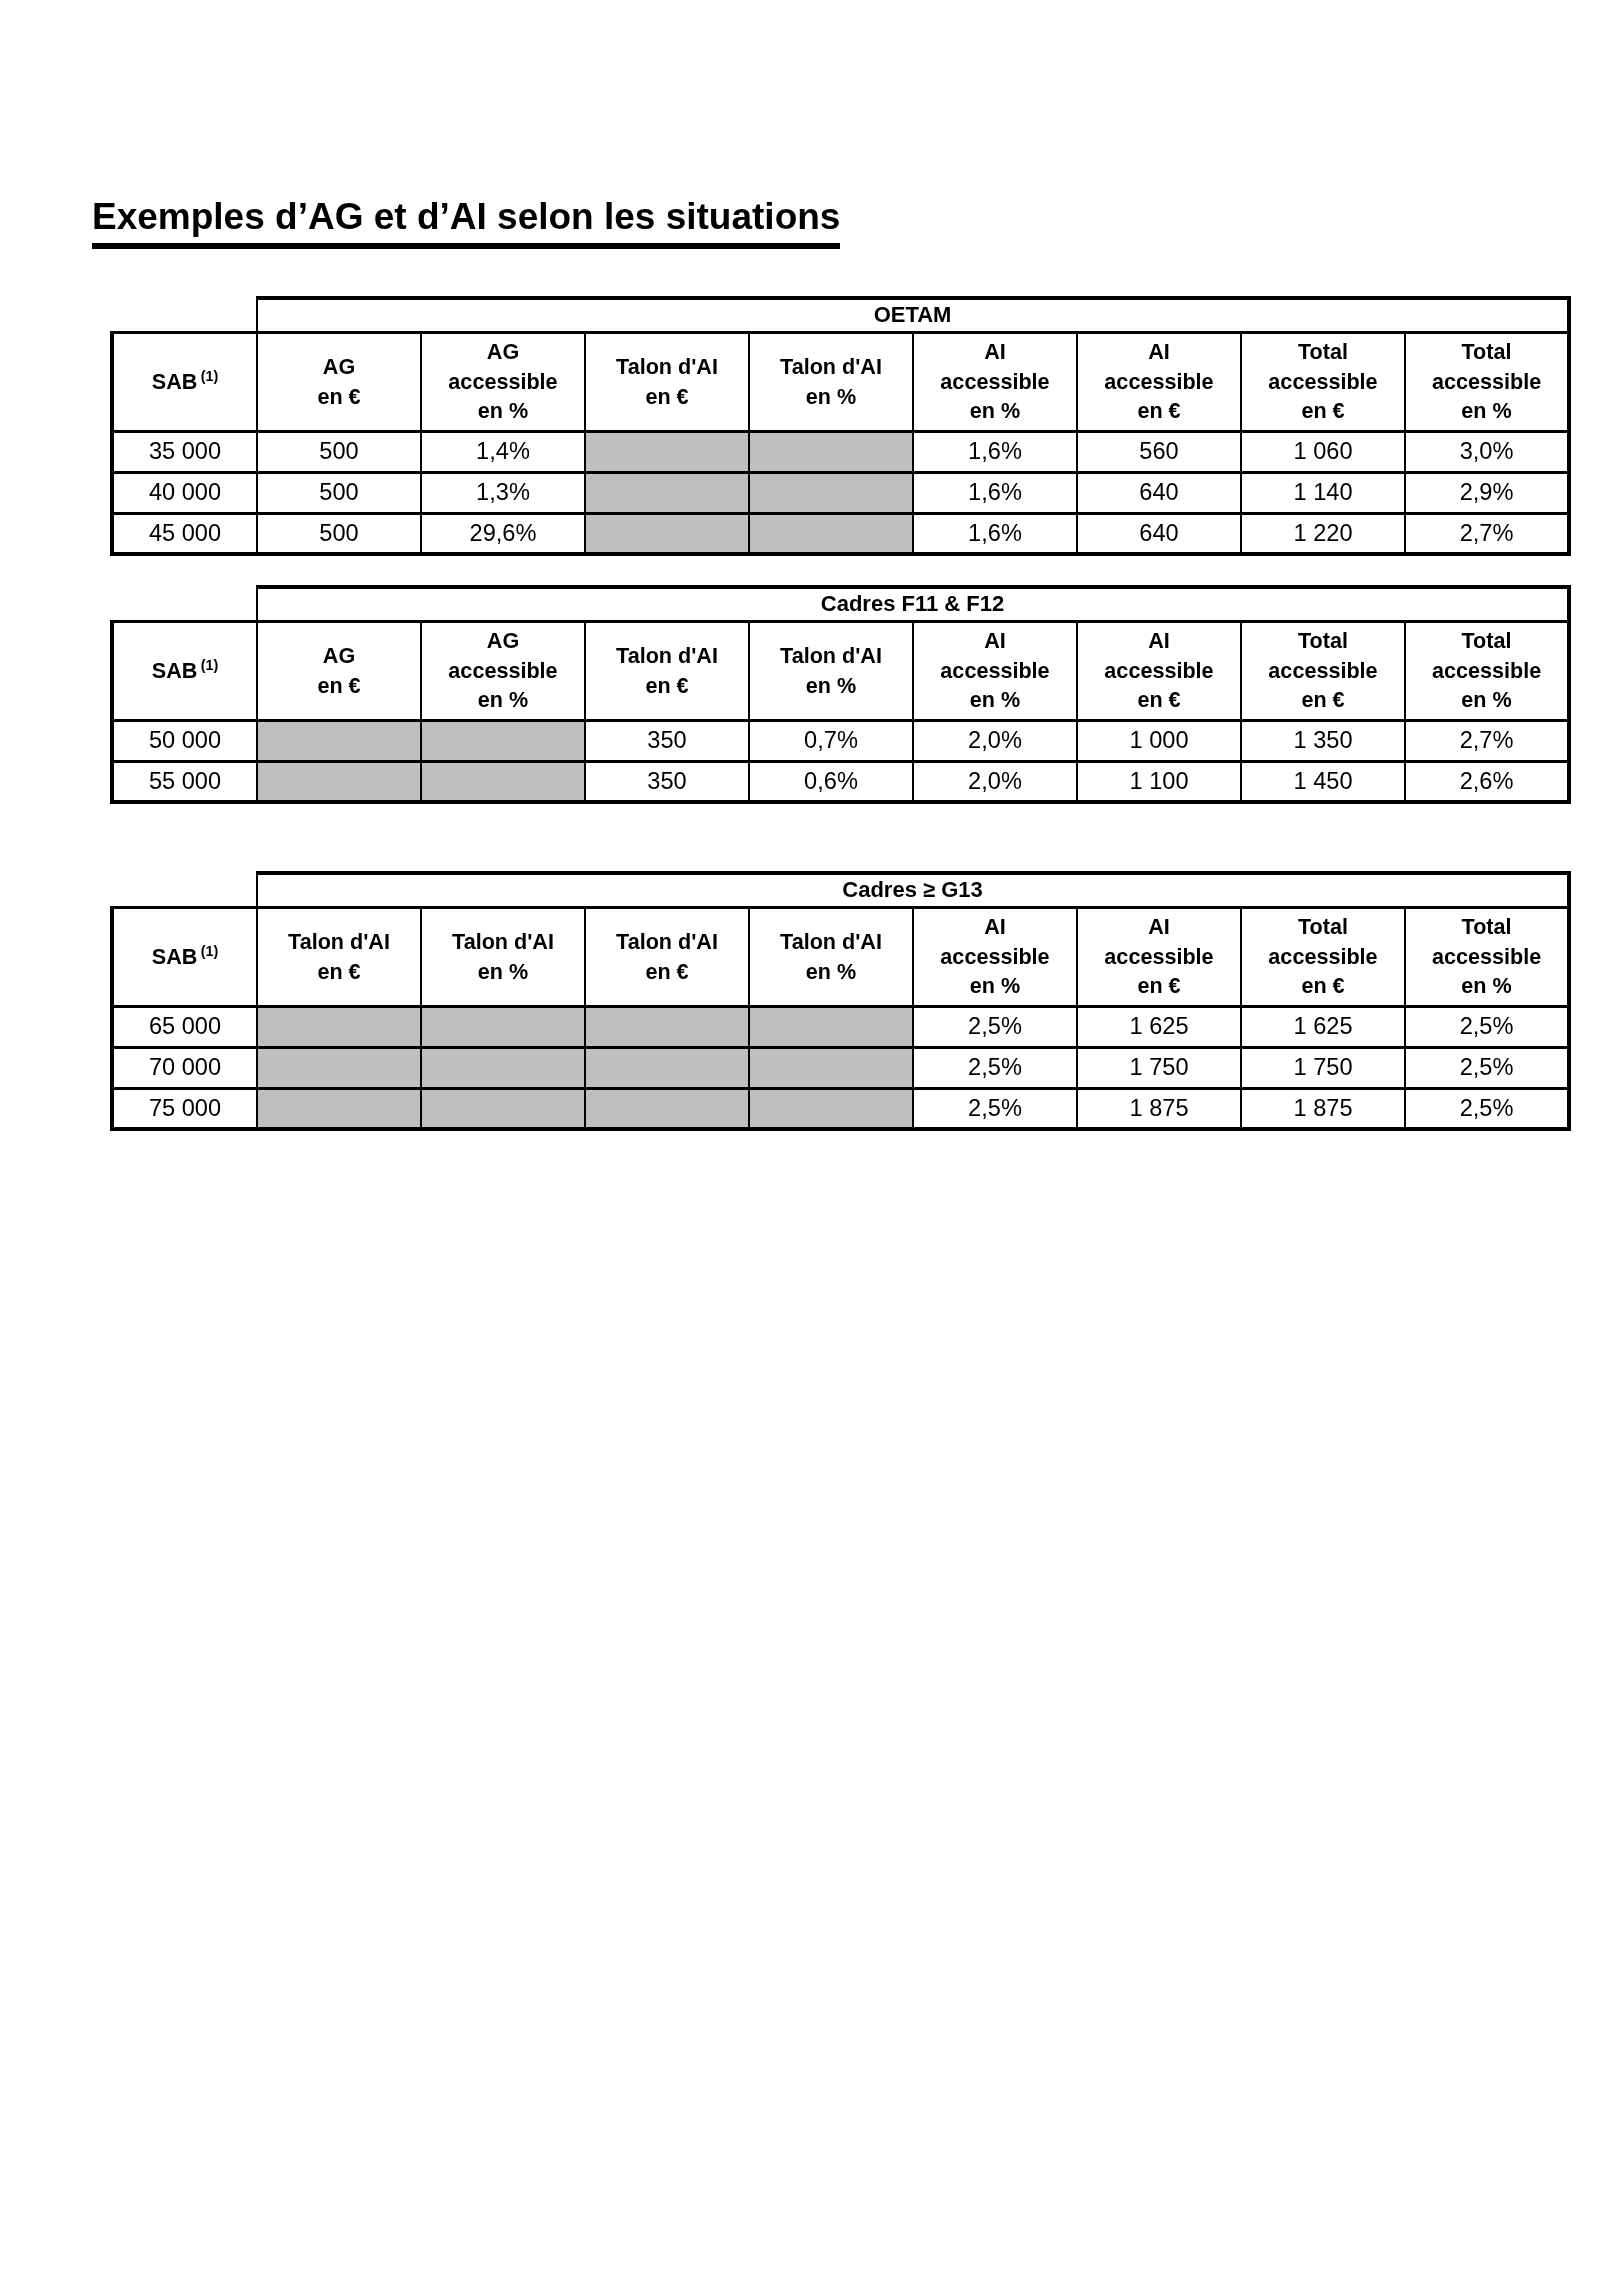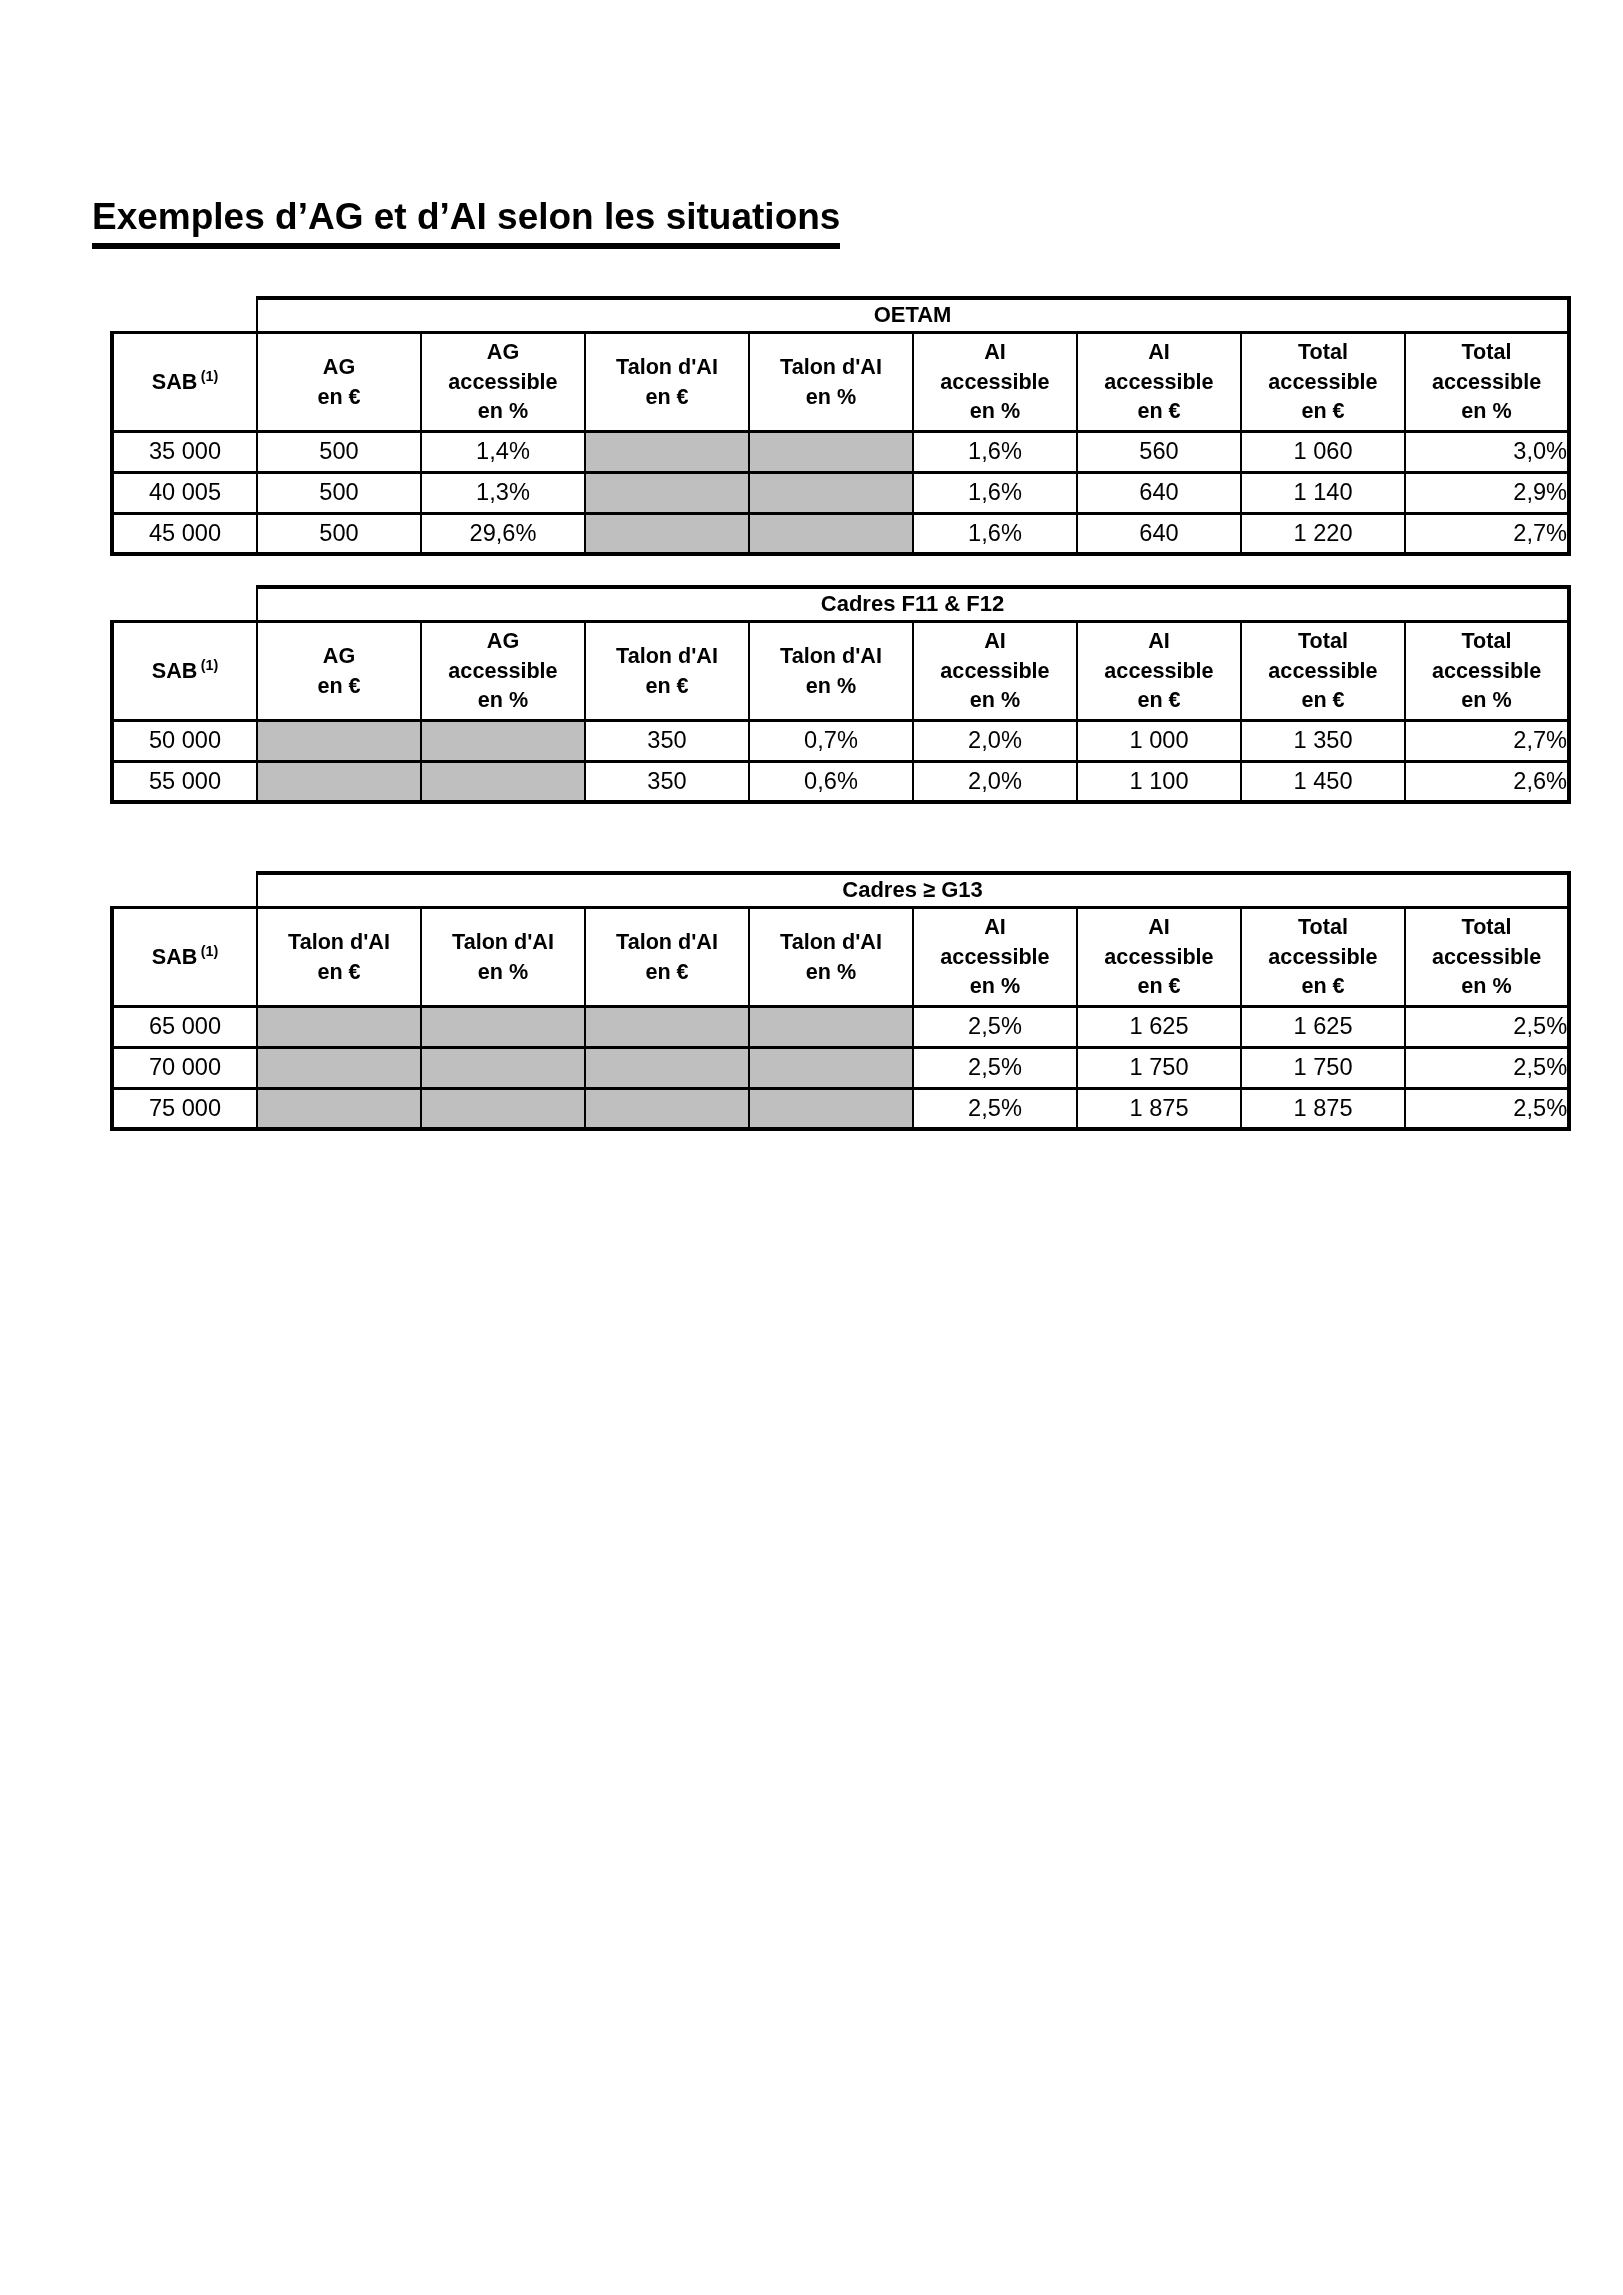--- a/index.html
+++ b/index.html
@@ -62,21 +62,21 @@
     white-space: pre-line;
   }
   .grid tr.head th sup {
     font-size: 14.4px;
     vertical-align: super;
     margin-left: 3.3px;
   }
   .grid tr.datarow { height: 41px; }
   .grid tr.datarow td { font-size: 23.6px; font-weight: normal; }
   .grid td.b { font-weight: bold; }
-  .grid td.tot { font-weight: bold; font-size: 27px; text-align: right; }
+  .grid td.tot { font-weight: bold; font-size: 27px; }
   .grid td.shade { background: #bfbfbf; }
 </style>
 </head>
 <body>
 
 <div class="page">
 
   <h1 class="title">Exemples d’AG et d’AI selon les situations</h1>
 
   <table class="grid" style="top:296px">
@@ -125,21 +125,21 @@
       <td class="b">500</td>
       <td class="b">1,4%</td>
       <td class="shade"></td>
       <td class="shade"></td>
       <td class="b">1,6%</td>
       <td>560</td>
       <td>1 060</td>
       <td class="tot">3,0%</td>
     </tr>
     <tr class="datarow">
-      <td>40 005</td>
+      <td>40 000</td>
       <td class="b">500</td>
       <td class="b">1,3%</td>
       <td class="shade"></td>
       <td class="shade"></td>
       <td class="b">1,6%</td>
       <td>640</td>
       <td>1 140</td>
       <td class="tot">2,9%</td>
     </tr>
     <tr class="datarow">

